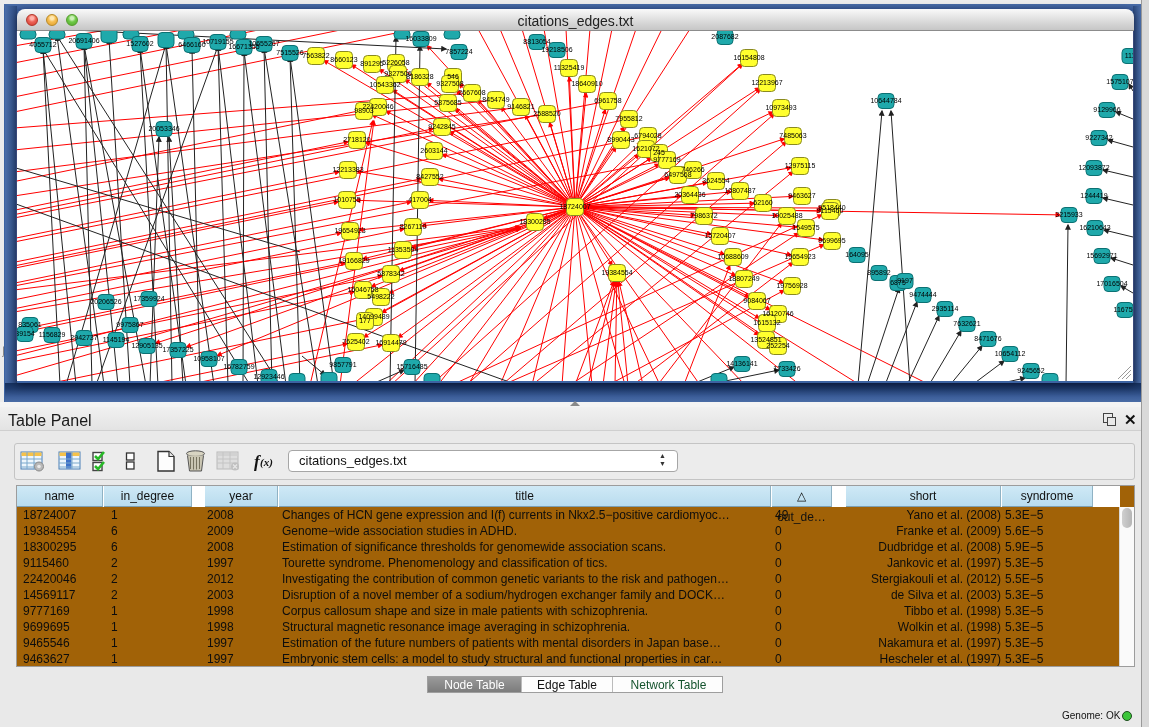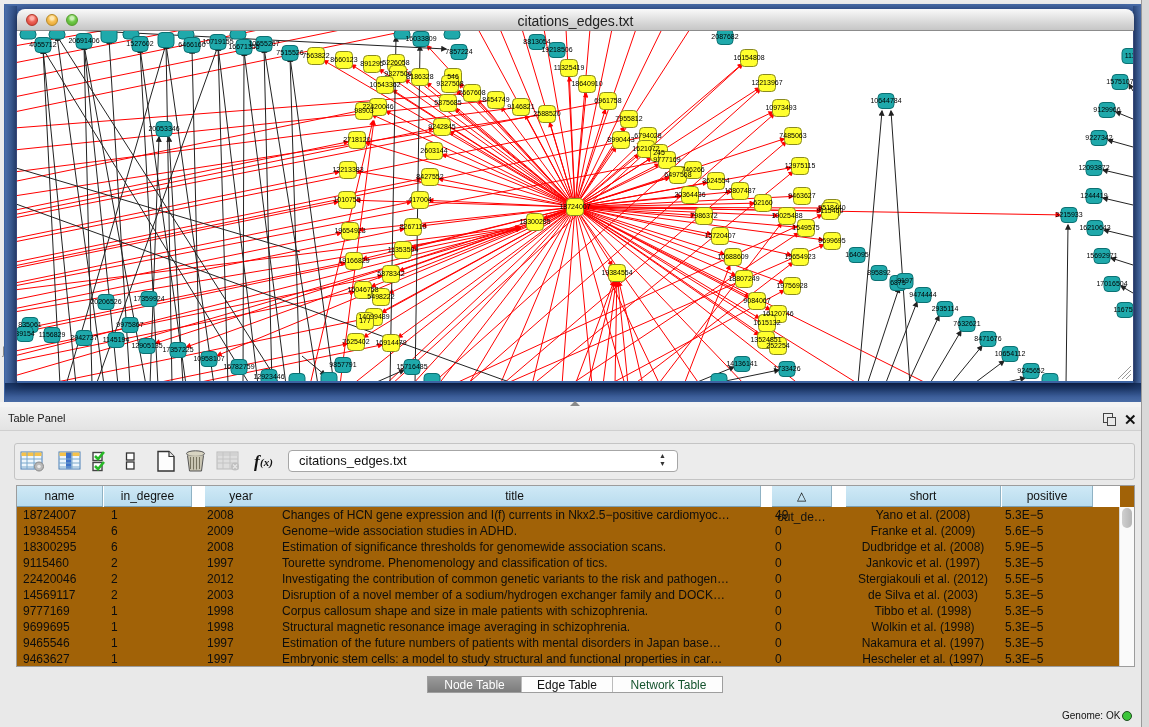--- a/index.html
+++ b/index.html
@@ -20,37 +20,37 @@
 #tlr{left:26px;background:radial-gradient(circle at 50% 32%,#ffb3ab 0 18%,#ec6357 45%,#d33a2e);border:1px solid #b33529}
 #tly{left:46px;background:radial-gradient(circle at 50% 32%,#ffe9b2 0 18%,#f6bd4f 45%,#e0a030);border:1px solid #b98a25}
 #tlg{left:66px;background:radial-gradient(circle at 50% 32%,#cdf0b9 0 18%,#6ec946 45%,#54a92f);border:1px solid #559e2d}
 #title{left:17px;top:13px;width:1117px;text-align:center;font-size:14px;color:#222}
 #canvas{left:16px;top:31px;width:1118px;height:350px;background:#fff;border-bottom:2px solid #0f2347;border-left:1px solid #39497a;border-right:1px solid #39497a}
 
 #panel{left:0;top:402px;width:1141px;height:325px;background:#e9e9e9}
 #grip{left:0;top:402px;width:1141px;height:5px;background:#f4f4f4}
 #griparrow{left:570px;top:401px;width:0;height:0;border-left:5px solid transparent;border-right:5px solid transparent;border-bottom:5px solid #8a8a8a}
 #ptitle{left:0;top:407px;width:1141px;height:24px;background:linear-gradient(#f1f1f1,#e3e3e3);border-bottom:1px solid #cfcfcf}
-#ptitle span{position:absolute;left:8px;top:5px;font-size:11px;color:#1a1a1a}
+#ptitle span{position:absolute;left:8px;top:5px;font-size:16px;color:#1a1a1a}
 #pclose{left:1124px;top:411px;font-size:15px;font-weight:bold;color:#111}
 #pfloat{left:1103px;top:413px;width:10px;height:10px;border:1.5px solid #444}
 #pfloat:after{content:"";position:absolute;left:3px;top:3px;width:7px;height:7px;border:1.5px solid #444;background:#e9e9e9}
 
 #tbar{left:14px;top:443px;width:1121px;height:37px;background:#ececec;border:1px solid #c4c4c4;border-radius:3px}
 #combo{left:288px;top:450px;width:390px;height:22px;background:#fff;border:1px solid #a6a6a6;border-radius:4px;font-size:13px;color:#111;line-height:20px;padding-left:10px}
 #steppers{left:656px;top:452px;width:13px;height:18px;font-size:7px;color:#333;text-align:center;line-height:8px}
 
 #tbl{left:16px;top:485px;width:1119px;height:182px;background:#a16207;border:1px solid #9c9c9c;overflow:hidden}
 #thead{position:absolute;left:0;top:0;width:1103px;height:21px;background:#fff;font-size:12px;color:#111}
 .th{position:absolute;top:0;height:21px;background:linear-gradient(#cfe9f6,#b9dcee);border-right:1px solid #8fb2c4;border-bottom:1px solid #7d9fb2;text-align:center;line-height:21px}
 #tbody{position:absolute;left:0;top:21px;width:1103px}
 .tr{position:relative;height:16px;font-size:12px;color:#0d0d0d;white-space:nowrap}
 .c{position:absolute;top:0;height:16px;line-height:16px;overflow:hidden}
 .c0{left:6px;width:80px}.c1{left:94px;width:94px}.c2{left:190px;width:76px}
-.c3{left:265px;width:488px}.c4{left:758px;width:70px}.c5{left:828px;width:156px;text-align:center}
+.c3{left:265px;width:488px}.c4{left:758px;width:70px}.c5{left:828px;width:156px;text-align:right}
 .c6{left:988px;width:100px}
 #vsb{position:absolute;right:0;top:21px;width:15px;height:160px;background:#fafafa;border-left:1px solid #d8d8d8}
 #vthumb{position:absolute;left:2px;top:1px;width:10px;height:20px;background:linear-gradient(90deg,#cfcfcf,#b5b5b5);border-radius:5px}
 
 #tabs{left:427px;top:676px;width:296px;height:17px;border:1px solid #9e9e9e;border-radius:0;background:#fdfdfd;font-size:12px;overflow:hidden}
 .tab{position:absolute;top:0;height:17px;line-height:16px;text-align:center}
 #tab1{left:0;width:93px;background:linear-gradient(#9a9a9a,#787878);color:#fff}
 #tab2{left:93px;width:91px;color:#111;border-left:1px solid #bbb}
 #tab3{left:184px;width:112px;color:#14532d;border-left:1px solid #bbb}
 #mem{left:1062px;top:710px;font-size:10px;color:#111}
@@ -625,24 +625,24 @@
  <text x="9" y="17" font-family="Liberation Serif,serif" font-size="11" font-style="italic" font-weight="bold">(x)</text>
 </g>
 </svg>
  <div class="abs" id="combo">citations_edges.txt</div>
  <div class="abs" id="steppers">▲<br>▼</div>
  <div class="abs" id="tbl">
    <div id="thead">
      <div class="th" style="left:0;width:86px">name</div>
      <div class="th" style="left:87px;width:88px">in_degree</div>
      <div class="th" style="left:188px;width:73px">year</div>
-     <div class="th" style="left:252px;width:492px">title</div>
+     <div class="th" style="left:262px;width:492px">title</div>
      <div class="th" style="left:755px;width:60px">△ out_de…</div>
      <div class="th" style="left:829px;width:155px">short</div>
-     <div class="th" style="left:985px;width:91px">positive</div>
+     <div class="th" style="left:985px;width:91px">syndrome</div>
    </div>
    <div id="tbody">
         <div class="tr">
           <div class="c c0">18724007</div>
           <div class="c c1">1</div>
           <div class="c c2">2008</div>
           <div class="c c3">Changes of HCN gene expression and I(f) currents in Nkx2.5−positive cardiomyoc…</div>
           <div class="c c4">49</div>
           <div class="c c5">Yano et al. (2008)</div>
           <div class="c c6">5.3E−5</div>

